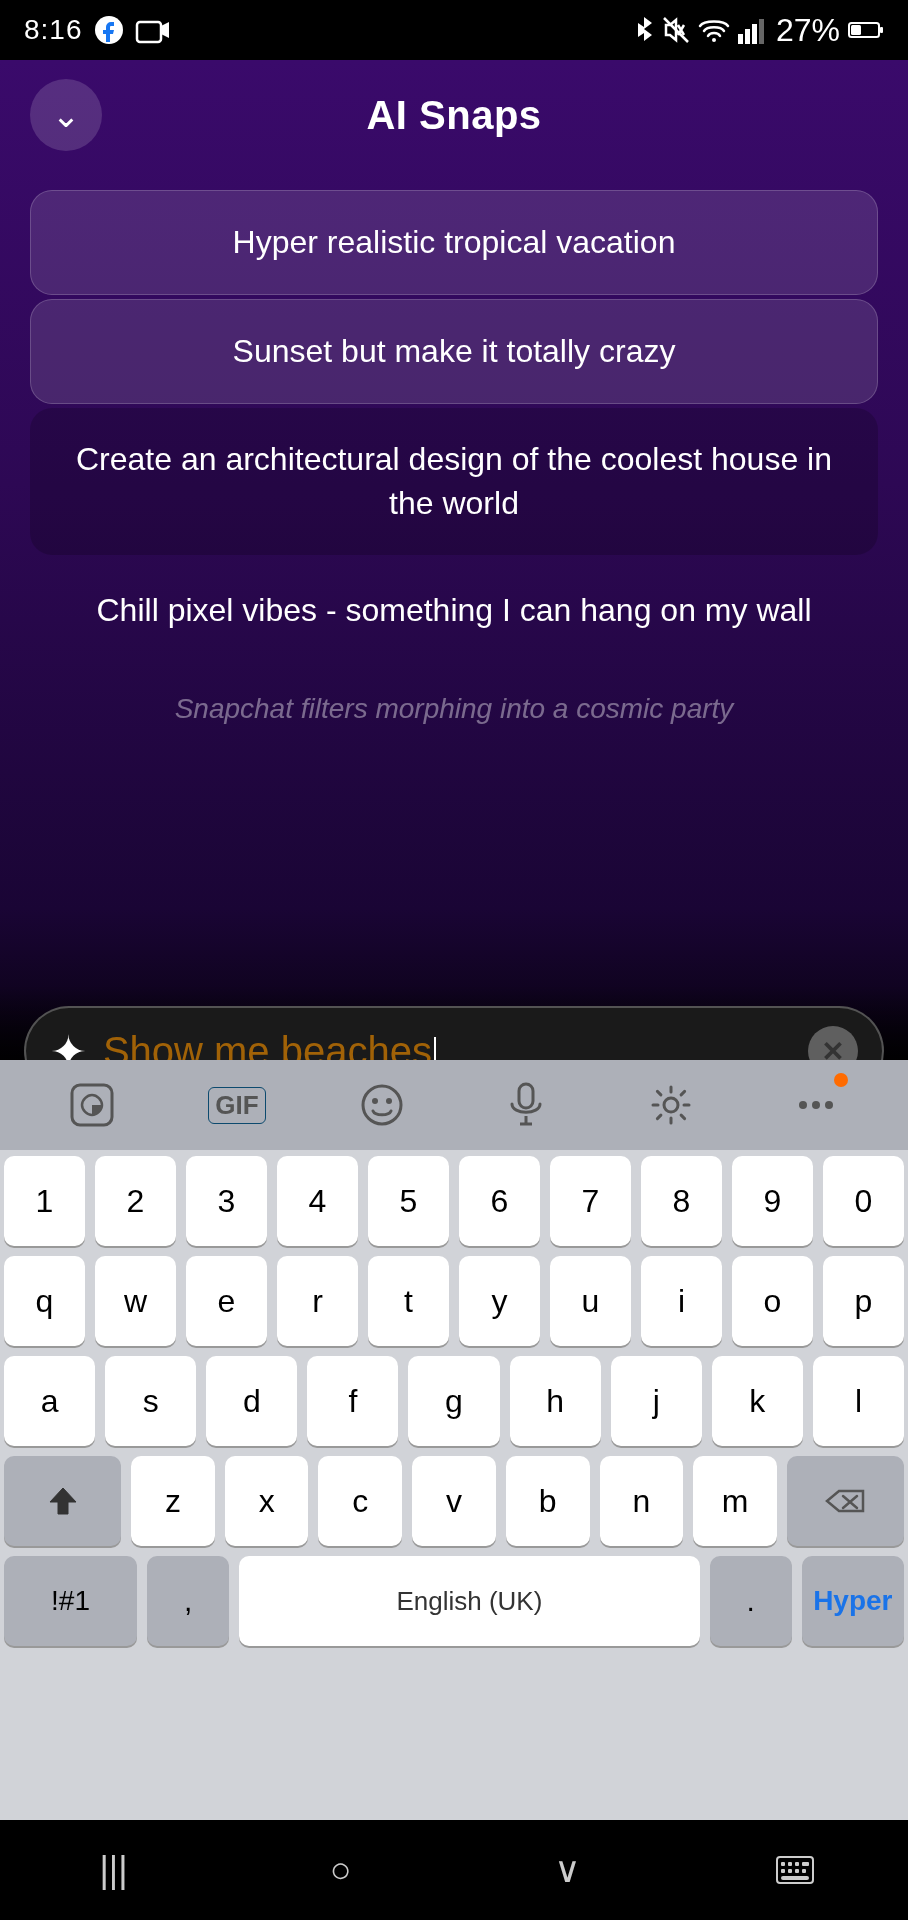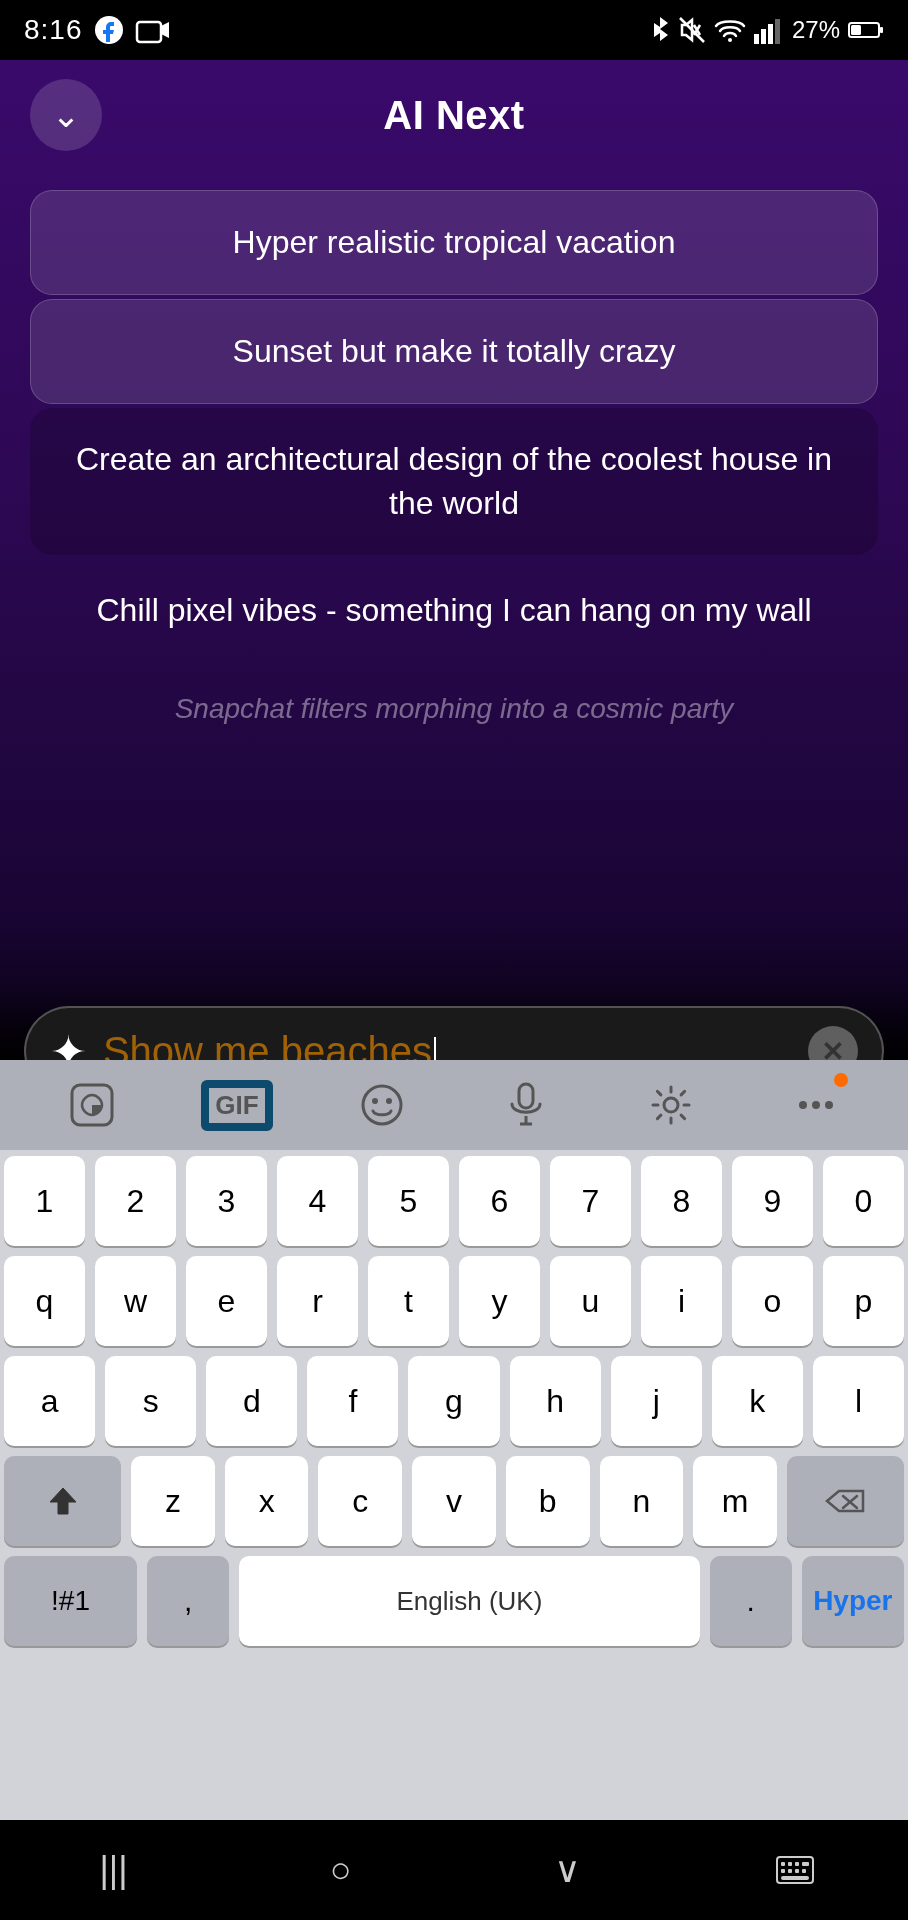--- a/index.html
+++ b/index.html
@@ -217,21 +217,21 @@
       justify-content: center;
       cursor: pointer;
       color: #555;
       font-size: 38px;
       position: relative;
     }
     .gif-label {
       font-size: 26px;
       font-weight: 700;
       color: #555;
-      border: 8px solid #0c4a6e;
+      border: 1px solid #0c4a6e;
       padding: 2px 6px;
       border-radius: 6px;
     }
     .orange-dot {
       width: 14px;
       height: 14px;
       background: #ff6b00;
       border-radius: 50%;
       position: absolute;
       top: 8px;
@@ -380,36 +380,36 @@
         <circle cx="16" cy="24" r="2" fill="white"></circle>
       </svg>
 
     <svg width="30" height="28" viewBox="0 0 30 28" fill="white">
         <rect x="0" y="18" width="5" height="10" fill="white"></rect>
         <rect x="7" y="13" width="5" height="15" fill="white"></rect>
         <rect x="14" y="8" width="5" height="20" fill="white"></rect>
         <rect x="21" y="3" width="5" height="25" fill="white" opacity="0.4"></rect>
       </svg>
 
-    <span style="color:#fff;font-size:24px;font-weight:500;">27%</span>
+    <span style="color:#fff;font-size:32px;font-weight:500;">27%</span>
     <svg width="36" height="20" viewBox="0 0 36 20" fill="none">
         <rect x="1" y="3" width="30" height="14" rx="2.5" stroke="white" stroke-width="2" fill="none"></rect>
         <rect x="32" y="7" width="3" height="6" rx="1" fill="white"></rect>
         <rect x="3" y="5" width="10" height="10" rx="1.5" fill="white"></rect>
       </svg>
   </div>
 </div>
 
 <div class="app-container">
 
   <div class="header">
     <div class="back-button">
       <span class="back-chevron">⌄</span>
     </div>
-    <span class="header-title">AI Next</span>
+    <span class="header-title">AI Snaps</span>
   </div>
 
   <div class="prompt-list">
     <div class="prompt-item highlighted">
       <span class="prompt-text">Hyper realistic tropical vacation</span>
     </div>
     <div class="prompt-item highlighted">
       <span class="prompt-text">Sunset but make it totally crazy</span>
     </div>
     <div class="prompt-item darker">

